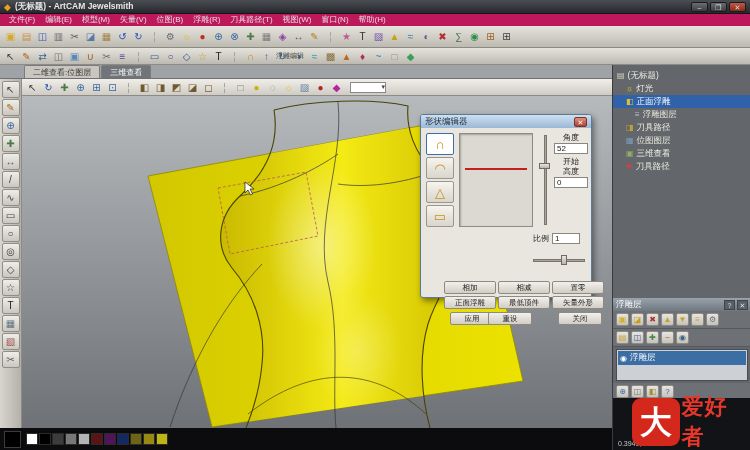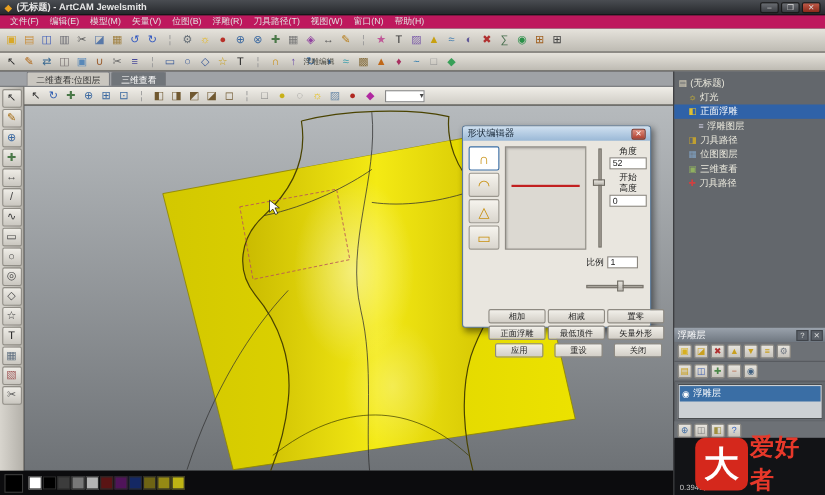--- a/index.html
+++ b/index.html
@@ -334,21 +334,21 @@
       <div class="htrack"></div>
       <div class="hhandle"></div>
     </div>
     <div class="dlg-btn" style="left:4px;top:166px;width:52px">相加</div>
     <div class="dlg-btn" style="left:58px;top:166px;width:52px">相减</div>
     <div class="dlg-btn" style="left:112px;top:166px;width:52px">置零</div>
     <div class="dlg-btn" style="left:4px;top:181px;width:52px">正面浮雕</div>
     <div class="dlg-btn" style="left:58px;top:181px;width:52px">最低顶件</div>
     <div class="dlg-btn" style="left:112px;top:181px;width:52px">矢量外形</div>
     <div class="dlg-btn" style="left:10px;top:197px;width:44px">应用</div>
-    <div class="dlg-btn" style="left:64px;top:197px;width:44px">重设</div>
+    <div class="dlg-btn" style="left:48px;top:197px;width:44px">重设</div>
     <div class="dlg-btn" style="left:118px;top:197px;width:44px">关闭</div>
   </div>
 
   <div class="right-panel">
     <div class="tree">
         <div class="tree-item" style="padding-left: 4px;">
           <span class="ti" style="color: rgb(224, 216, 192);">▤</span>
           <span>(无标题)</span>
         </div>
         <div class="tree-item" style="padding-left: 13px;">

